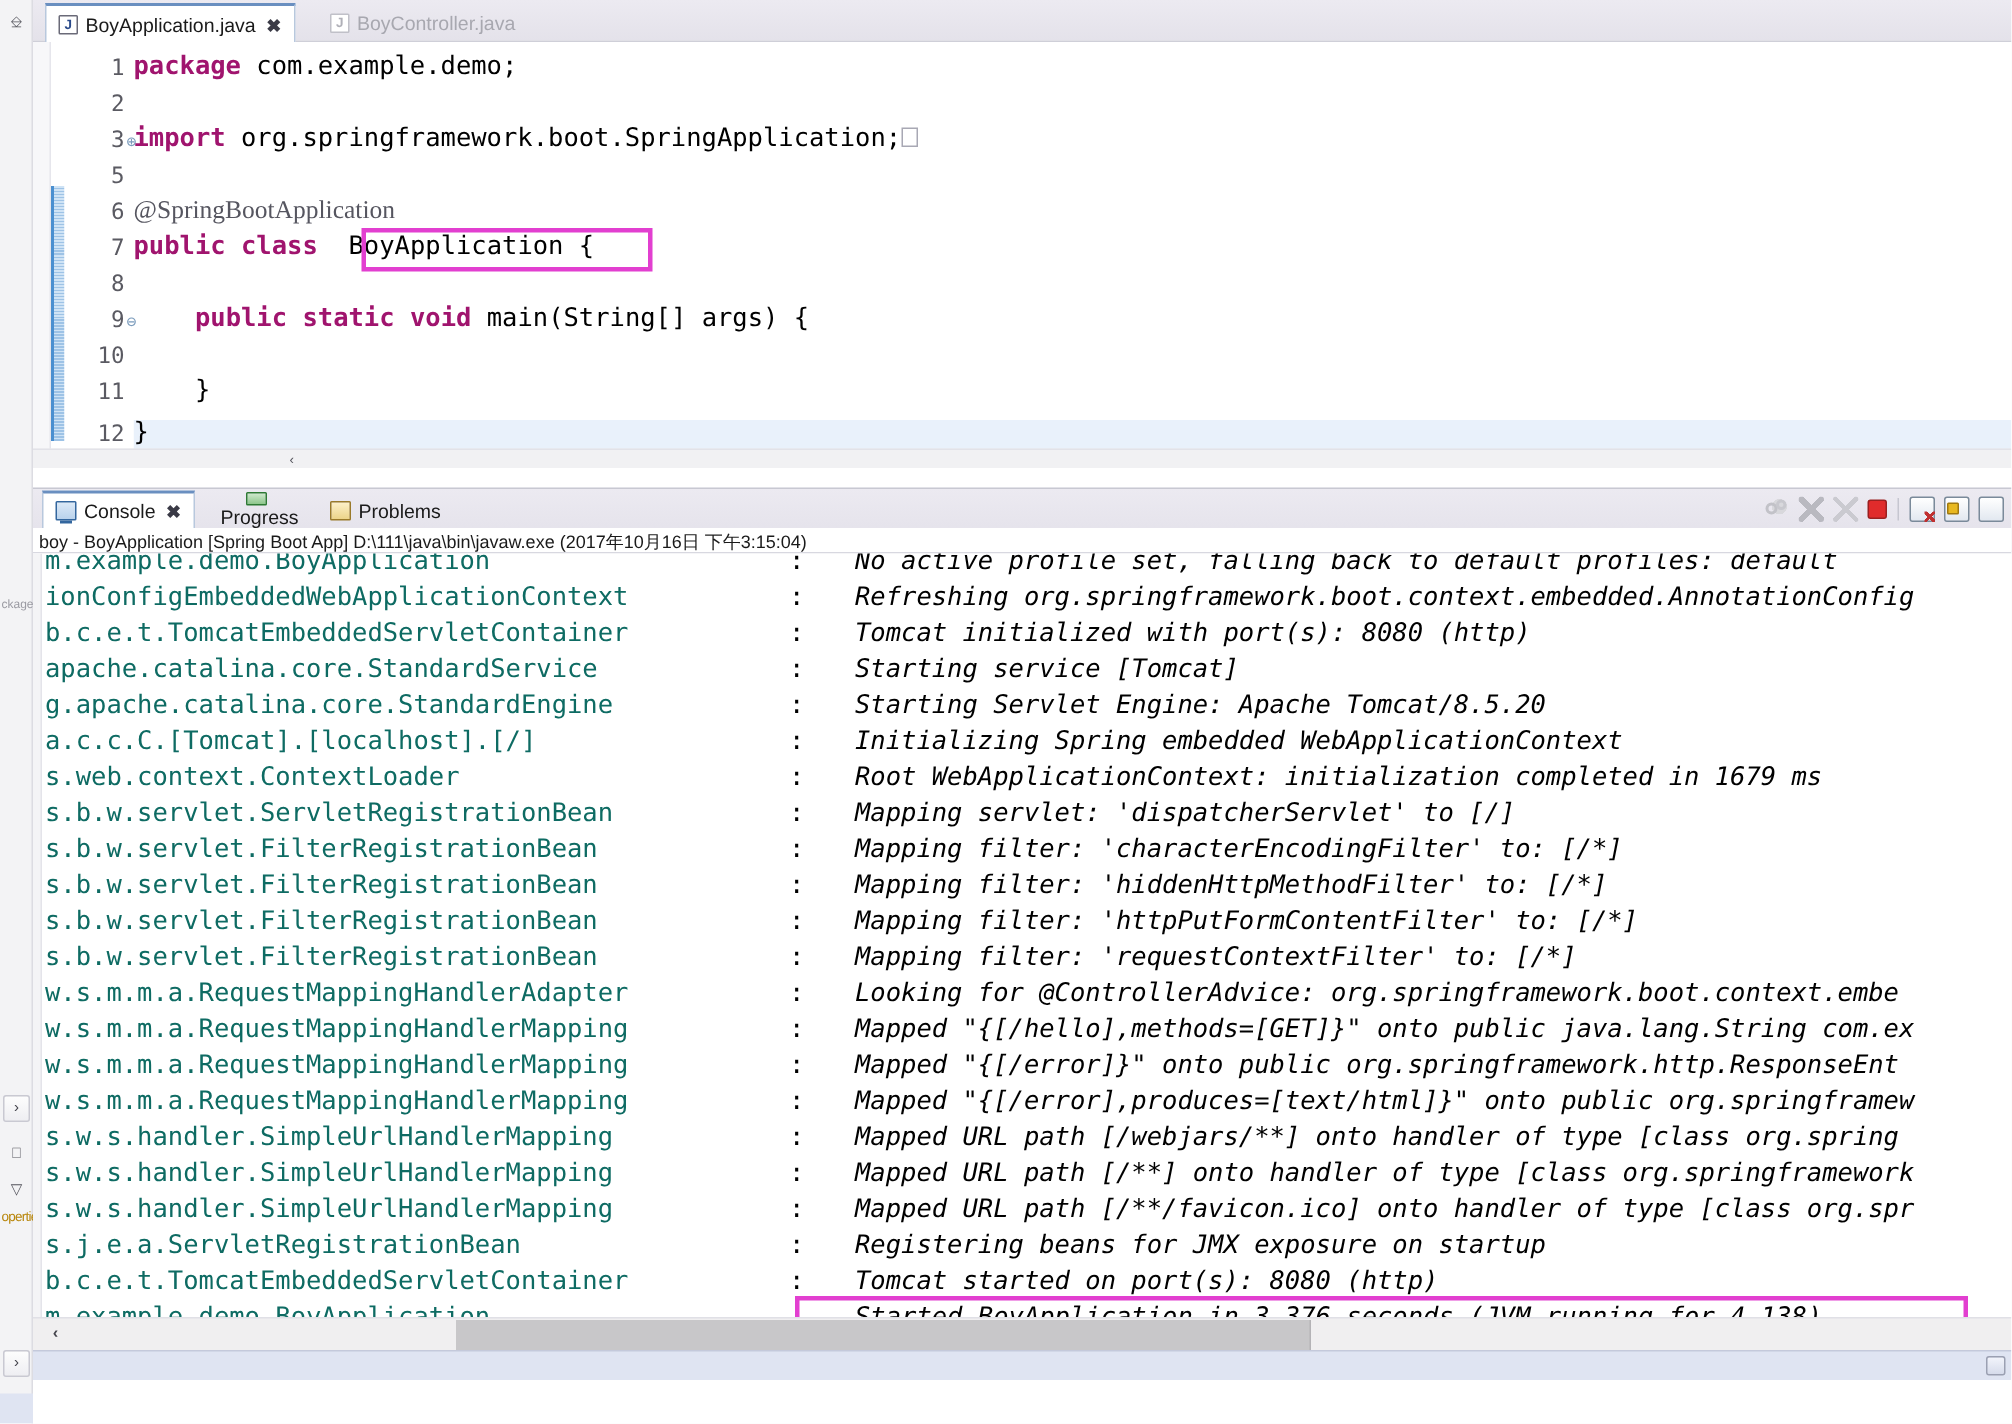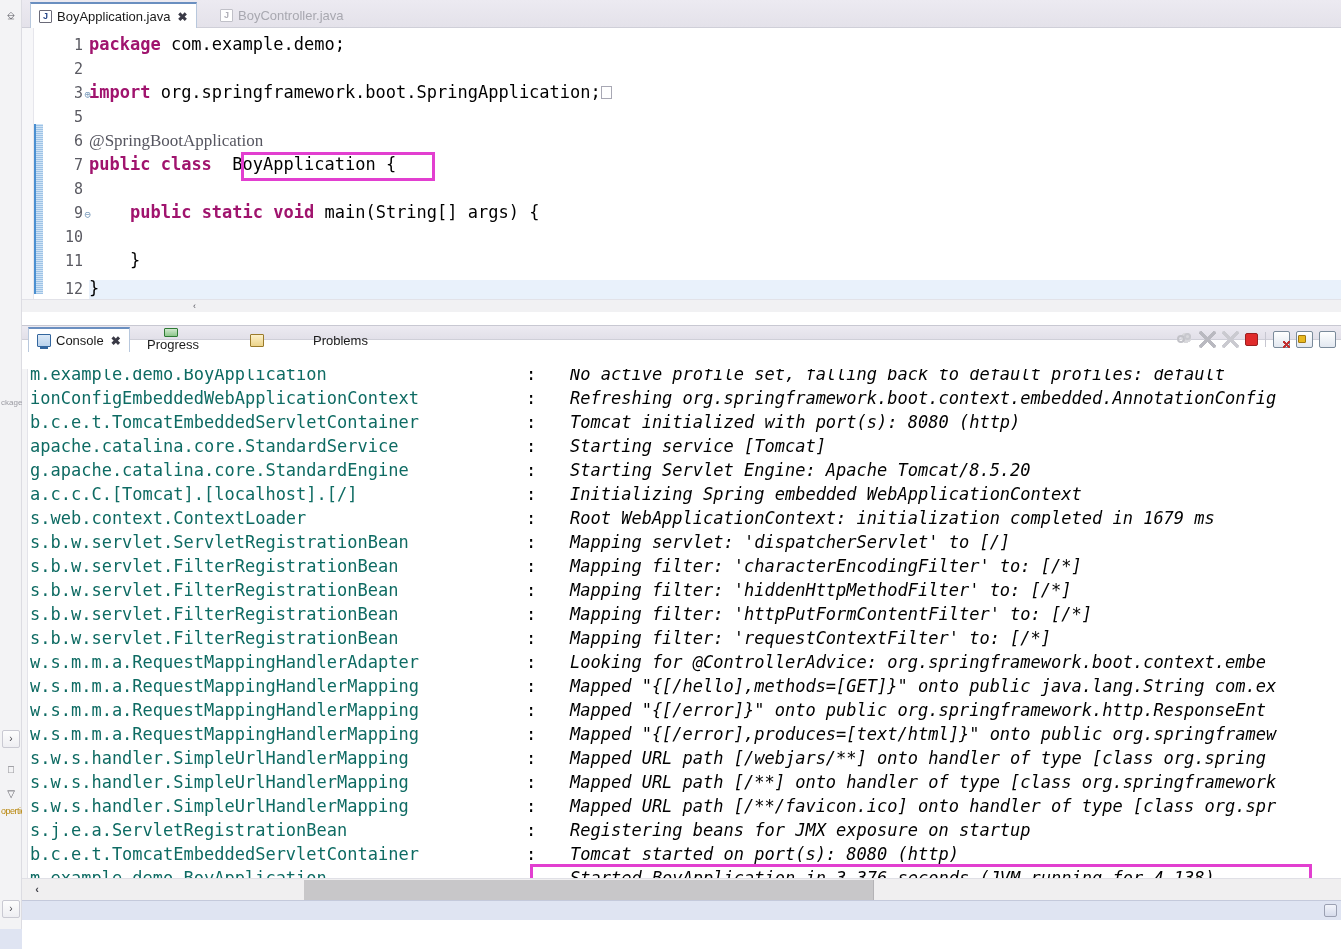--- a/index.html
+++ b/index.html
@@ -180,21 +180,21 @@
 
   
   .console-part {
     position: absolute; left: 22px; top: 325px;
     width: 1319px; height: 624px;
     background: #ffffff;
     border-top: 1px solid #c8c8d2;
   }
   .console-tabbar {
     position: relative;
-    height: 14px;
+    height: 42px;
     background: linear-gradient(#eceaf1,#e2e0e9);
     border-bottom: 1px solid #cfcfd8;
   }
   .ctab {
     position: absolute; top: 2px;
     height: 24px;
     display: flex; align-items: center;
     padding: 0 8px;
     font-size: 13px;
     color: #1a1a1a;
@@ -429,21 +429,21 @@
     <div class="console-tabbar">
       <div class="ctab active" style="left:6px;">
         <span class="ico-sq ico-console"></span>
         <span>Console</span>
         <span class="ctab-close">✖</span>
       </div>
       <div class="ctab" style="left:117px;flex-direction:column;">
         <span class="ico-sq ico-progress"></span>
         <span>Progress</span>
       </div>
-      <div class="ctab" style="left:220px;gap:44px;">
+      <div class="ctab" style="left:190px;">
         <span class="ico-sq ico-problems"></span>
         <span>Problems</span>
       </div>
 
       <div class="console-toolbar">
         <div class="tb-ico" style="background:radial-gradient(circle at 60% 40%, #d8d8dc 0 35%, transparent 36%);border:0;">
           <div style="position:absolute;left:1px;top:4px;width:8px;height:8px;border:2px solid #c2c2c8;border-radius:50%;"></div>
           <div style="position:absolute;left:8px;top:2px;width:7px;height:7px;border:2px solid #c8c8ce;border-radius:50%;"></div>
         </div>
         <div class="tb-ico" style="background:linear-gradient(45deg,transparent 42%,#b9b9c0 42% 58%,transparent 58%),linear-gradient(-45deg,transparent 42%,#b9b9c0 42% 58%,transparent 58%);"></div>
@@ -453,20 +453,21 @@
         <div class="tb-ico" style="border:1px solid #7a8a9a;background:linear-gradient(#ffffff,#e2e8f0);">
           <div style="position:absolute;right:-1px;bottom:-1px;width:7px;height:7px;background:linear-gradient(45deg,transparent 40%,#c03030 40% 60%,transparent 60%),linear-gradient(-45deg,transparent 40%,#c03030 40% 60%,transparent 60%);"></div>
         </div>
         <div class="tb-ico" style="border:1px solid #7a8a9a;background:linear-gradient(#ffffff,#e2e8f0);">
           <div style="position:absolute;left:1px;top:3px;width:8px;height:8px;background:#e8b820;border:1px solid #a07810;border-radius:1px;"></div>
         </div>
         <div class="tb-ico" style="border:1px solid #7a8a9a;background:linear-gradient(#ffffff,#e2e8f0);"></div>
       </div>
     </div>
 
+    <div class="console-title">boy - BoyApplication [Spring Boot App] D:\111\java\bin\javaw.exe (2017年10月16日 下午3:15:04)</div>
 
     <div class="console-body">
       <div class="console-leftmargin"></div>
 
       <div class="log-line" style="top:-5px;"><span class="log-logger">m.example.demo.BoyApplication</span><span class="log-colon">:</span><span class="log-msg">No active profile set, falling back to default profiles: default</span></div>
       <div class="log-line" style="top:19px;"><span class="log-logger">ionConfigEmbeddedWebApplicationContext</span><span class="log-colon">:</span><span class="log-msg">Refreshing org.springframework.boot.context.embedded.AnnotationConfig</span></div>
       <div class="log-line" style="top:43px;"><span class="log-logger">b.c.e.t.TomcatEmbeddedServletContainer</span><span class="log-colon">:</span><span class="log-msg">Tomcat initialized with port(s): 8080 (http)</span></div>
       <div class="log-line" style="top:67px;"><span class="log-logger">apache.catalina.core.StandardService</span><span class="log-colon">:</span><span class="log-msg">Starting service [Tomcat]</span></div>
       <div class="log-line" style="top:91px;"><span class="log-logger">g.apache.catalina.core.StandardEngine</span><span class="log-colon">:</span><span class="log-msg">Starting Servlet Engine: Apache Tomcat/8.5.20</span></div>
       <div class="log-line" style="top:115px;"><span class="log-logger">a.c.c.C.[Tomcat].[localhost].[/]</span><span class="log-colon">:</span><span class="log-msg">Initializing Spring embedded WebApplicationContext</span></div>

